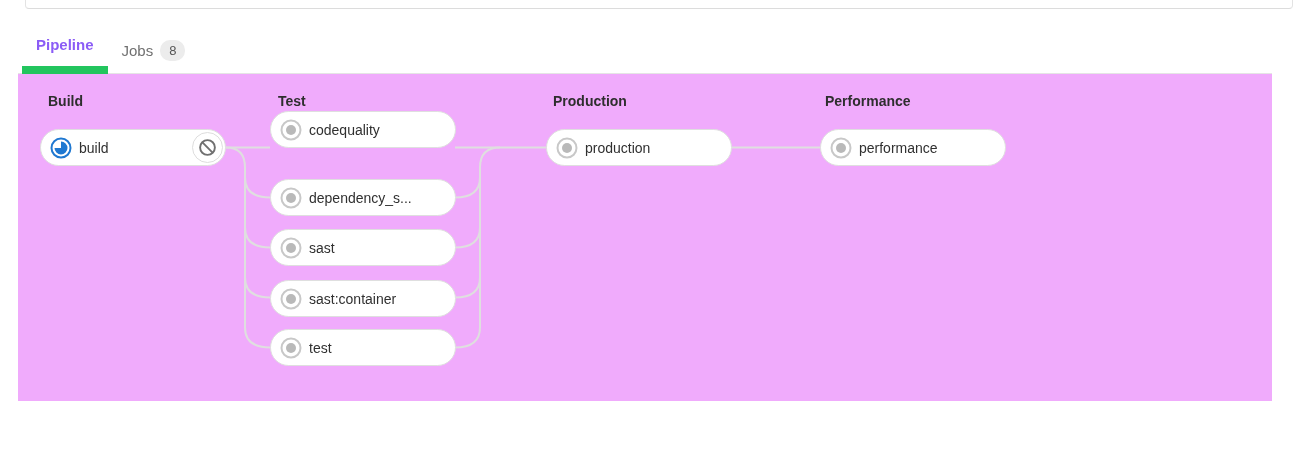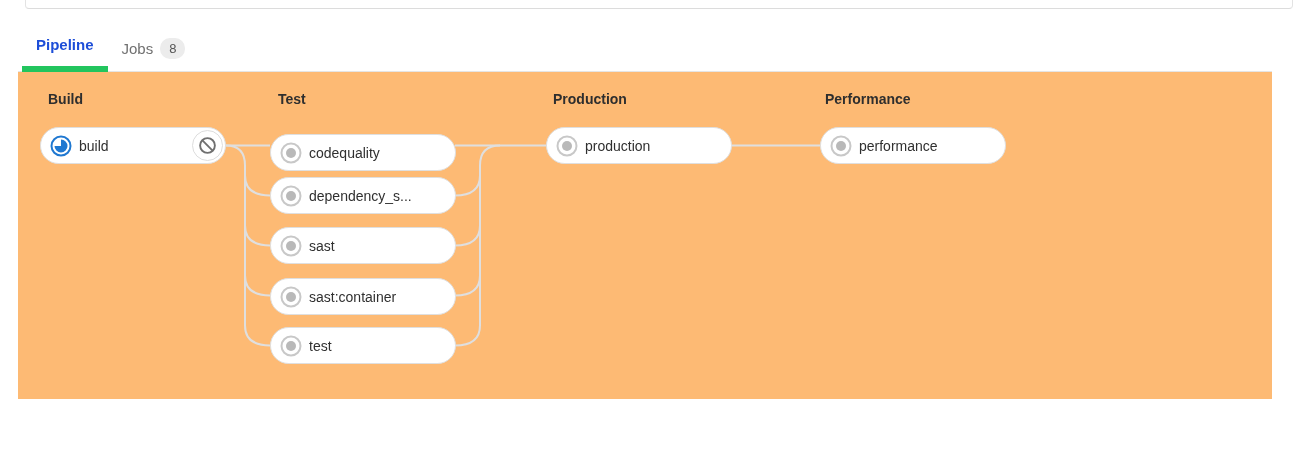--- a/index.html
+++ b/index.html
@@ -34,41 +34,41 @@
     padding: 11px 14px 13px 14px;
     font-size: 15px;
     color: #707070;
     cursor: pointer;
     display: flex;
     align-items: center;
     gap: 7px;
     margin-bottom: -1px;
   }
   .tab.active {
-    color: #1d4ed8;
+    color: #8b5cf6;
     font-weight: bold;
-    border-bottom: 6px solid #22c55e;
+    border-bottom: 8px solid #22c55e;
     margin-left: 4px;
   }
   .tab-badge {
     background: #ececec;
     color: #555555;
     border-radius: 10px;
     font-size: 13px;
     line-height: 1;
     padding: 4px 9px;
   }
 
   
   .graph-area {
     position: relative;
     margin-left: 18px;
     width: 1254px;
     height: 327px;
-    background: #fdba74;
+    background: #f0abfc;
   }
   .connectors {
     position: absolute;
     top: 0; left: 0;
   }
   .stage-title {
     position: absolute;
     top: 19px;
     font-size: 14px;
     font-weight: bold;
@@ -162,21 +162,21 @@
     <button class="cancel-btn">
       <svg width="19" height="19" viewBox="0 0 18 18">
         <circle cx="9" cy="9" r="7" fill="none" stroke="#707070" stroke-width="1.8"></circle>
         <line x1="4.2" y1="4.2" x2="13.8" y2="13.8" stroke="#707070" stroke-width="1.8"></line>
       </svg>
     </button>
   </div>
 
   <div class="stage-title" style="left:260px">Test</div>
 
-  <div class="job-pill col-test" style="top:62px">
+  <div class="job-pill col-test" style="top:37px">
     <svg class="status-icon" width="22" height="22" viewBox="0 0 22 22">
       <circle cx="11" cy="11" r="9.5" fill="#ffffff" stroke="#c8c8c8" stroke-width="2"></circle>
       <circle cx="11" cy="11" r="5" fill="#b9b9b9"></circle>
     </svg>
     <span class="job-name">codequality</span>
   </div>
 
   <div class="job-pill col-test" style="top:155px">
     <svg class="status-icon" width="22" height="22" viewBox="0 0 22 22">
       <circle cx="11" cy="11" r="9.5" fill="#ffffff" stroke="#c8c8c8" stroke-width="2"></circle>

